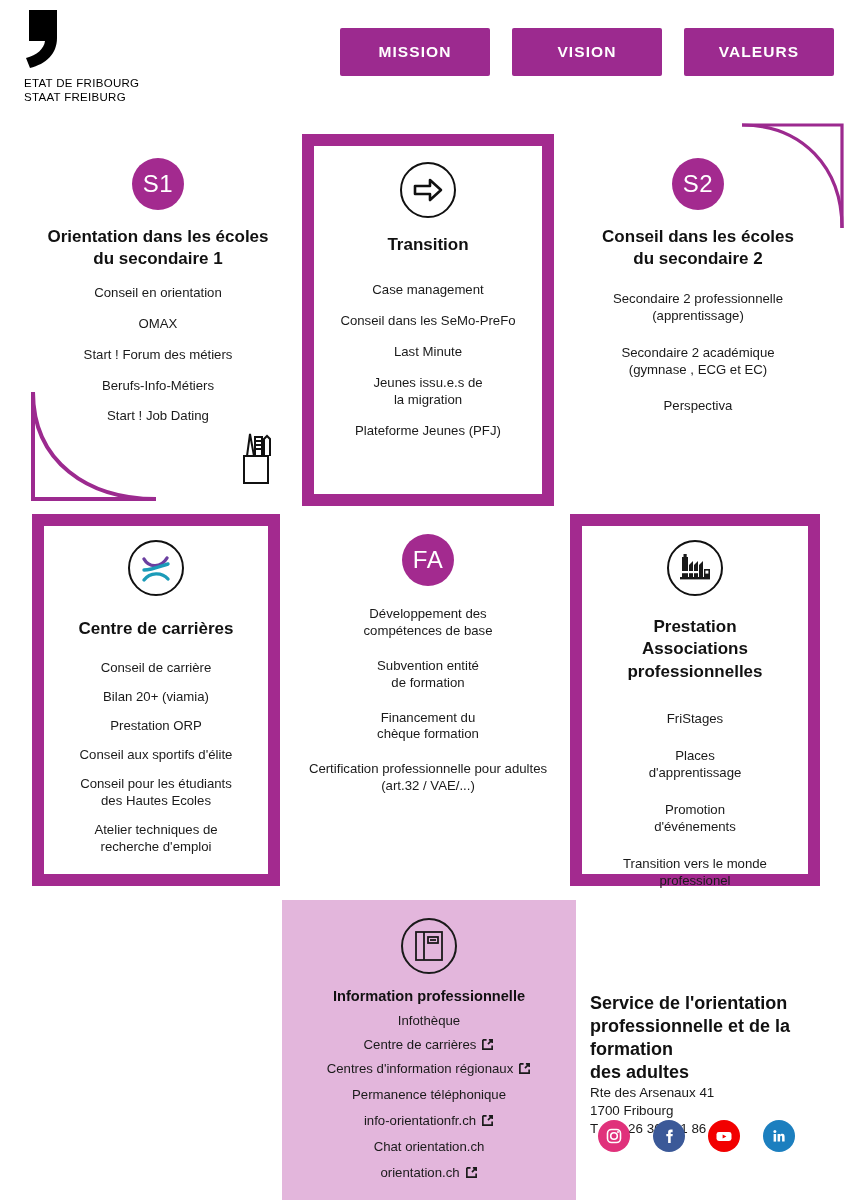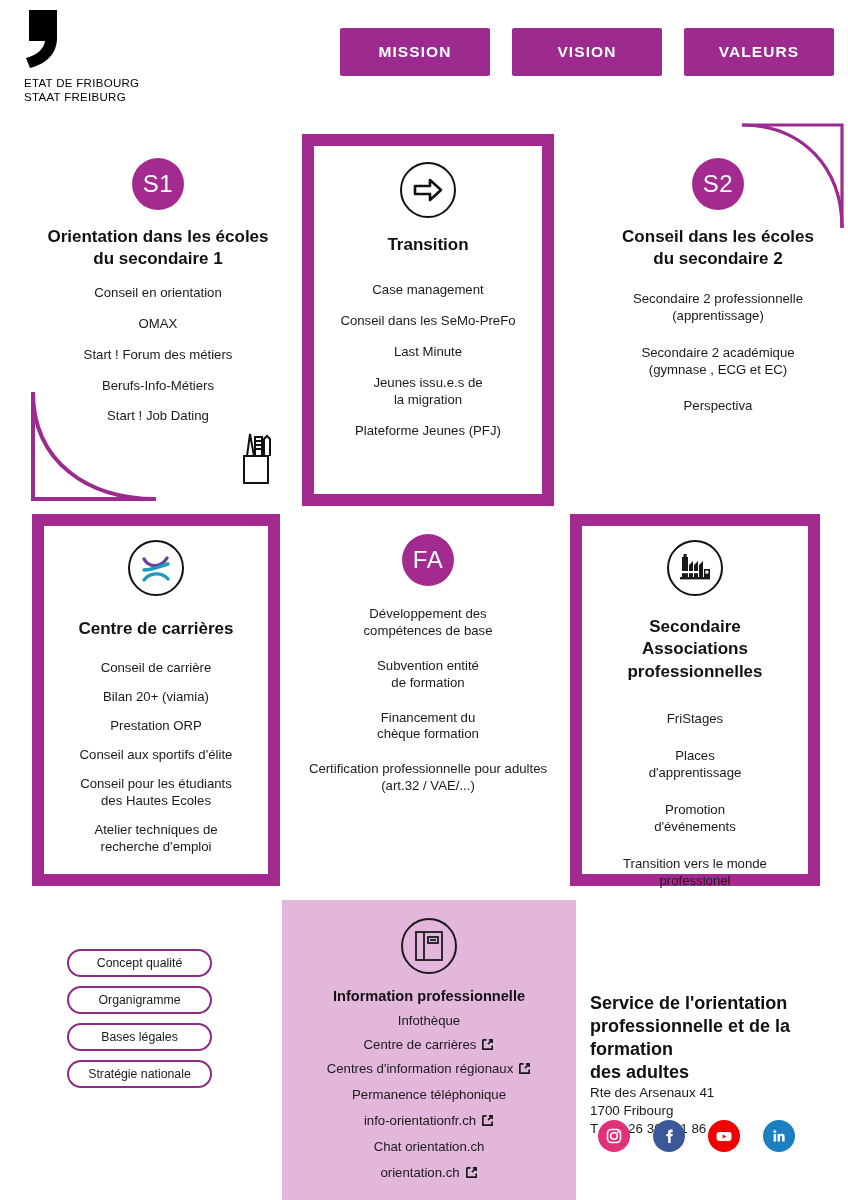--- a/index.html
+++ b/index.html
@@ -153,21 +153,21 @@
         <div class="col-item" style="white-space:pre-line">Case management</div>
         <div class="col-item" style="white-space:pre-line">Conseil dans les SeMo-PreFo</div>
         <div class="col-item" style="white-space:pre-line">Last Minute</div>
         <div class="col-item" style="white-space:pre-line">Jeunes issu.e.s de
 la migration</div>
         <div class="col-item" style="white-space:pre-line">Plateforme Jeunes (PFJ)</div>
       </div>
     </div>
   </div>
 
-  <div class="col" style="left:590px; top:158px; width:256px;">
+  <div class="col" style="left:570px; top:158px; width:256px;">
     <div class="badge">S2</div>
     <div class="col-title">
       <div>Conseil dans les écoles</div>
       <div>du secondaire 2</div>
     </div>
     <div class="col-items" style="margin-top:20px;">
       <div class="col-item" style="white-space:pre-line; margin-bottom:20px;">Secondaire 2 professionnelle
 (apprentissage)</div>
       <div class="col-item" style="white-space:pre-line; margin-bottom:20px;">Secondaire 2 académique
 (gymnase , ECG et EC)</div>
@@ -223,41 +223,35 @@
             <path d="M16 12 L20 8 L20 24 L16 24 Z"></path>
             <path d="M21 12 L25 8 L25 24 L21 24 Z"></path>
             <rect x="4" y="18" width="16" height="2.2" fill="#fff"></rect>
             <rect x="26" y="16" width="6" height="8"></rect>
             <rect x="27.4" y="17.6" width="3" height="3" fill="#fff"></rect>
             <rect x="2" y="24" width="30" height="2.4"></rect>
           </g>
         </svg>
       </div>
       <div class="col-title" style="margin-top:20px;">
-        <div>Secondaire</div>
+        <div>Prestation</div>
         <div>Associations professionnelles</div>
       </div>
       <div class="col-items" style="margin-top:28px;">
         <div class="col-item" style="white-space:pre-line; margin-bottom:20px;">FriStages</div>
         <div class="col-item" style="white-space:pre-line; margin-bottom:20px;">Places
 d'apprentissage</div>
         <div class="col-item" style="white-space:pre-line; margin-bottom:20px;">Promotion
 d'événements</div>
         <div class="col-item" style="white-space:pre-line">Transition vers le monde
 professionel</div>
       </div>
     </div>
   </div>
 
-  <div class="pills">
-    <div class="pill">Concept qualité</div>
-    <div class="pill">Organigramme</div>
-    <div class="pill">Bases légales</div>
-    <div class="pill">Stratégie nationale</div>
-  </div>
 
   <div class="infopanel">
     <div class="icon-circle">
       <svg width="32" height="34" viewBox="0 0 32 34">
         <g fill="none" stroke="#1a1a1a" stroke-width="1.8">
           <rect x="3" y="3" width="26" height="28"></rect>
           <line x1="11" y1="3" x2="11" y2="31"></line>
           <rect x="15" y="8" width="10" height="6"></rect>
           <line x1="17" y1="11" x2="23" y2="11"></line>
         </g>

